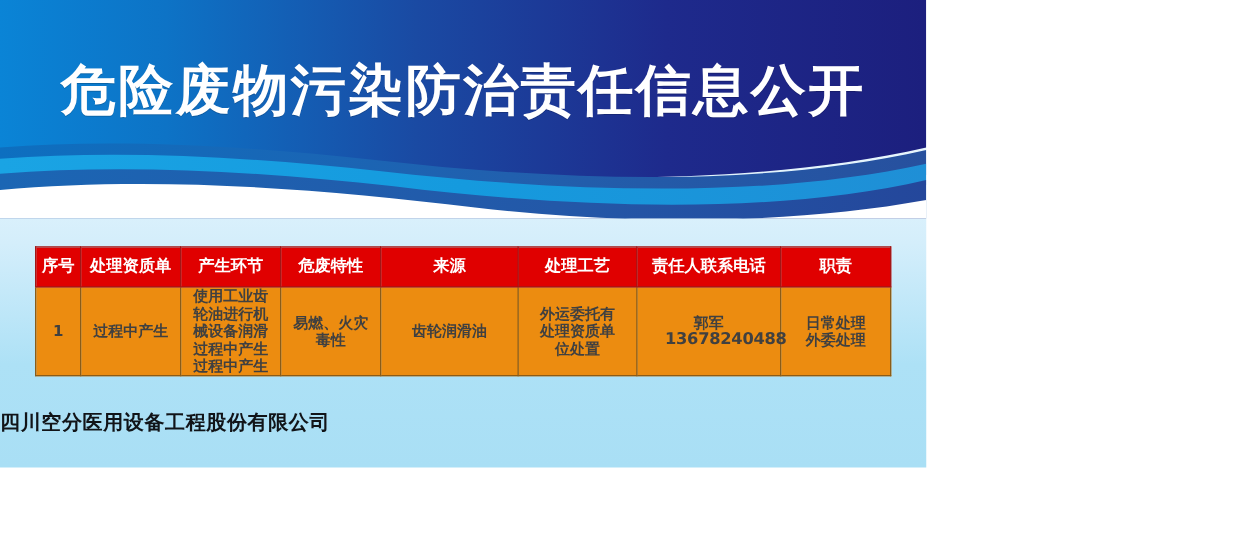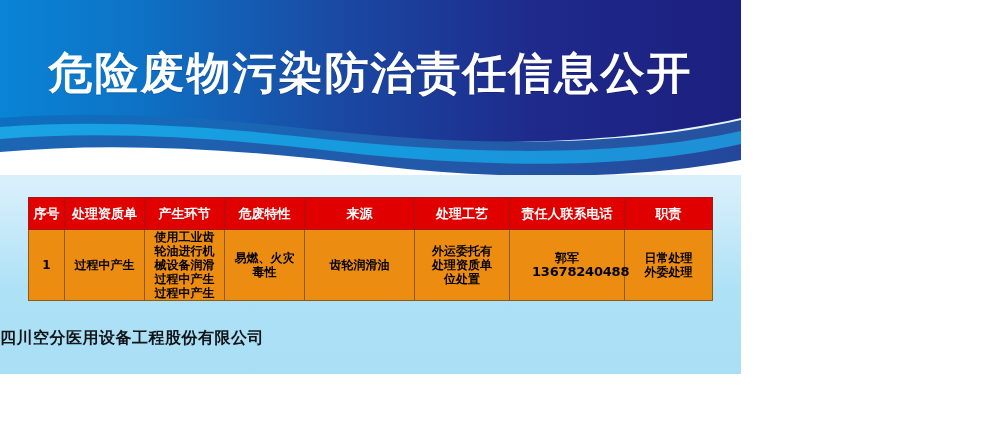--- a/index.html
+++ b/index.html
@@ -72,21 +72,21 @@
     background: #e00000;
     color: #ffffff;
     font-weight: bold;
     font-size: 13px;
     height: 31px;
     line-height: 16px;
     border-color: #a31616;
   }
   #info-table tbody td {
     background: #ec8c10;
-    color: #000000;
+    color: #404040;
     font-weight: bold;
     font-size: 12px;
     line-height: 14px;
     height: 70px;
   }
   td.cell-narrow { font-size: 12px; }
   td.cell-wrap {
     font-size: 11.5px;
     line-height: 13.5px;
   }

